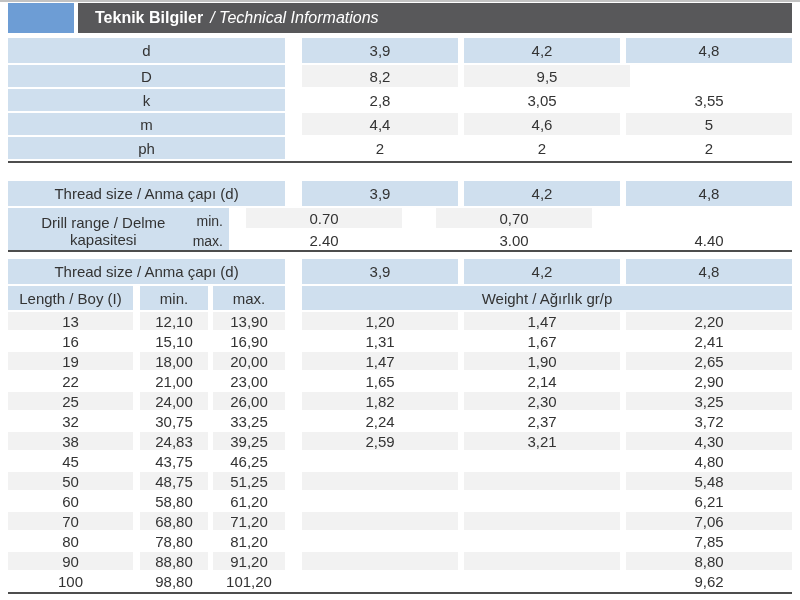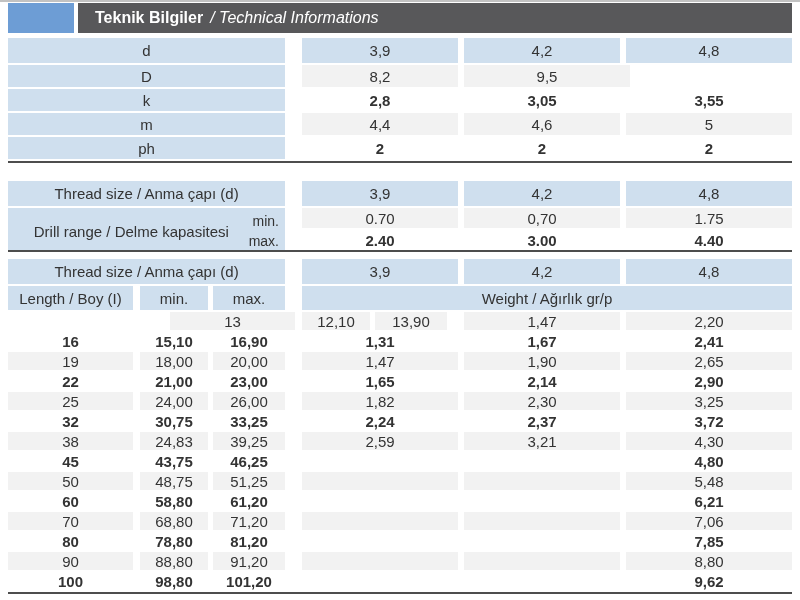--- a/index.html
+++ b/index.html
@@ -10,31 +10,31 @@
   .topline{height:2px;background:#c2c2c2;}
   .titlebar{display:flex;margin:1px 8px 5px 8px;height:30px;}
   .accent-square{width:66px;background:var(--accent-blue,#6d9dd5);margin-right:4px;}
   .bar{flex:1;background:var(--bar-dark,#58585a);color:#fff;display:flex;align-items:center;padding-left:17px;font-size:16px;}
   .bar .bold{font-weight:bold;}
   .bar .ital{font-style:italic;font-weight:normal;margin-left:7px;}
 
   .tbl{margin:0 8px;}
   .trow{display:flex;margin-bottom:2px;}
   .cell{display:flex;align-items:center;justify-content:center;font-size:15px;box-sizing:border-box;}
-  .h25{height:25px;}.h24{height:24px;}.h22{height:22px;}.h20{height:20px;}.h18{height:18px;justify-content:flex-end;}
+  .h25{height:25px;}.h24{height:24px;}.h22{height:22px;}.h20{height:20px;gap:28px;}.h18{height:18px;justify-content:flex-end;}
   .w-label{width:277px;margin-right:17px;}
   .w-val{width:156px;margin-right:6px;}
   .w-val-last{width:166px;margin-right:0;}
   .w-len{width:125px;margin-right:7px;}
   .w-min{width:68px;margin-right:5px;}
   .w-max{width:72px;margin-right:17px;}
   .w-weight{width:490px;margin-right:0;}
   .bg-blue{background:var(--cell-blue,#cfdfee);}
   .bg-gray{background:var(--row-gray,#f2f2f2);}
-  .bg-white{background:var(--row-white,#ffffff);font-weight:bold;}
+  .bg-white{background:var(--row-white,#ffffff);}
   .rule{height:2px;background:var(--rule-dark,#4d4d4d);margin:0 8px;}
   .sp18{height:18px;}
   .sp7{height:7px;}
 
   
   .t2-range{display:flex;margin:0 8px;}
   .t2-left{width:277px;margin-right:17px;height:42px;background:var(--cell-blue,#cfdfee);
            display:flex;align-items:center;box-sizing:border-box;padding:4px 6px 0 6px;}
   .t2-left .lbl{flex:1;text-align:center;font-size:15px;}
   .t2-left .mm{display:flex;flex-direction:column;justify-content:center;text-align:right;font-size:14px;line-height:20px;}
@@ -103,21 +103,20 @@
       <span class="lbl">Drill range / Delme kapasitesi</span>
       <span class="mm">
         <span>min.</span>
         <span>max.</span>
       </span>
     </div>
     <div class="t2-right" id="t2-rows">
         <div class="trow h20">
           <div class="cell w-val bg-gray">0.70</div>
           <div class="cell w-val bg-gray">0,70</div>
-          <div class="cell w-val-last bg-gray">1.75</div>
         </div>
         <div class="trow h20">
           <div class="cell w-val bg-white">2.40</div>
           <div class="cell w-val bg-white">3.00</div>
           <div class="cell w-val-last bg-white">4.40</div>
         </div>
       </div>
   </div>
   <div class="rule"></div>
   <div class="sp7"></div>
@@ -133,20 +132,21 @@
       <div class="cell w-len bg-blue">Length / Boy (I)</div>
       <div class="cell w-min bg-blue">min.</div>
       <div class="cell w-max bg-blue">max.</div>
       <div class="cell w-weight bg-blue">Weight / Ağırlık gr/p</div>
     </div>
     <div id="t3-body">
         <div class="trow h18">
           <div class="cell w-len bg-gray">13</div>
           <div class="cell w-min bg-gray">12,10</div>
           <div class="cell w-max bg-gray">13,90</div>
+          <div class="cell w-val bg-gray">1,20</div>
           <div class="cell w-val bg-gray">1,47</div>
           <div class="cell w-val-last bg-gray">2,20</div>
         </div>
         <div class="trow h18">
           <div class="cell w-len bg-white">16</div>
           <div class="cell w-min bg-white">15,10</div>
           <div class="cell w-max bg-white">16,90</div>
           <div class="cell w-val bg-white">1,31</div>
           <div class="cell w-val bg-white">1,67</div>
           <div class="cell w-val-last bg-white">2,41</div>

